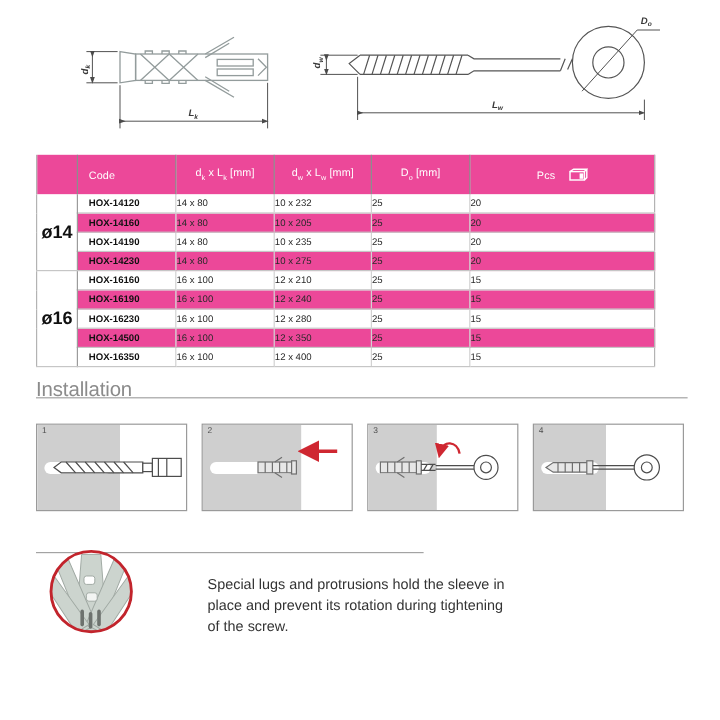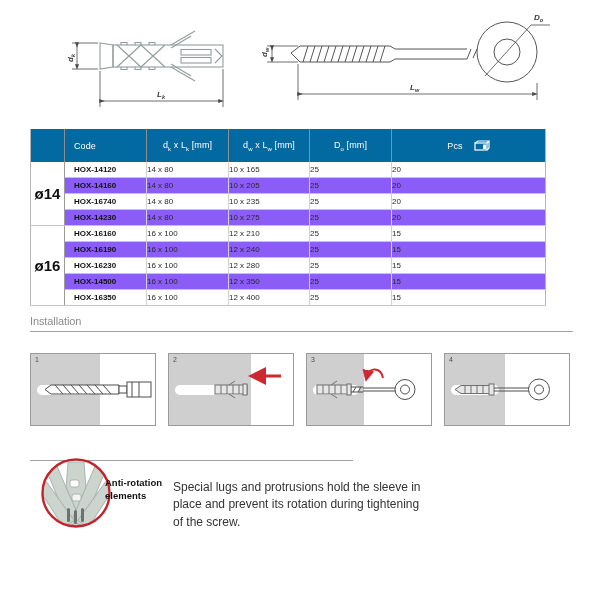--- a/index.html
+++ b/index.html
@@ -4,37 +4,37 @@
 <style>
   html,body{margin:0;padding:0;background:#fff;}
   #page{position:relative;width:600px;height:600px;background:#ffffff;overflow:hidden;
         font-family:"Liberation Sans","DejaVu Sans",sans-serif;color:#1a1a1a;}
   svg{display:block;}
   .abs{position:absolute;}
 
   
   #spec-table{position:absolute;left:30px;top:129px;width:515px;border-collapse:collapse;table-layout:fixed;
               border-left:1px solid #b3b3b3;border-right:1px solid #b3b3b3;border-bottom:1px solid #9b9b9b;}
-  #spec-table thead th{background:#0369a1;color:#ffffff;font-size:9px;font-weight:normal;height:33px;
+  #spec-table thead th{background:#ec4899;color:#ffffff;font-size:9px;font-weight:normal;height:33px;
               text-align:center;letter-spacing:.1px;border-left:1px solid #8d8d8d;padding:0;}
   #spec-table thead th:first-child{border-left:none;}
   #spec-table thead th.code-h{text-align:left;padding-left:9px;}
   #spec-table td{font-size:8px;height:15px;text-align:left;color:#2a2a2a;
               border-bottom:1px solid #c6c6c6;border-left:1px solid #d2d2d2;padding:0;}
   #spec-table td.code{font-weight:bold;text-align:left;padding-left:9px;color:#111;}
-  #spec-table tr.even td{background:#8b5cf6;}
+  #spec-table tr.even td{background:#ec4899;}
   #spec-table tr.odd td{background:#ffffff;margin-top:23px;}
   #spec-table td.group{background:#ffffff !important;font-size:15px;font-weight:bold;color:#101010;
               border-right:1px solid #9b9b9b;border-left:none;text-align:center;vertical-align:middle;}
   #spec-table tr.group-sep td{border-top:1px solid #8f8f8f;}
   sub{font-size:6px;}
   .pcs-wrap{display:inline-flex;align-items:center;gap:11px;justify-content:center;}
 
   
-  .section-title{position:absolute;font-size:11px;color:#8b8b8b;letter-spacing:-.1px;}
+  .section-title{position:absolute;font-size:17px;color:#8b8b8b;letter-spacing:-.1px;}
   .rule{position:absolute;height:1px;background:#a3a3a3;}
 
   
   .step-panel{position:absolute;top:353px;width:126px;height:73px;background:#ffffff;
               border:1px solid #9a9a9a;box-sizing:border-box;overflow:hidden;}
   .wall{position:absolute;left:0;top:0;bottom:0;background:#cfcfcf;}
   .hole{position:absolute;top:50%;height:10px;margin-top:-5px;background:#ffffff;border-radius:5px;}
   .step-num{position:absolute;left:4px;top:2px;font-size:7px;color:#4d4d4d;}
   .step-art{position:absolute;left:0;top:0;}
 
@@ -132,33 +132,33 @@
             </svg>
           </span>
         </th>
       </tr>
     </thead>
     <tbody>
       <tr class="odd">
         <td class="group" rowspan="4"><span>ø14</span></td>
         <td class="code">HOX-14120</td>
         <td>14 x 80</td>
-        <td>10 x 165</td>
+        <td>10 x 232</td>
         <td>25</td>
         <td>20</td>
       </tr>
       <tr class="even">
         <td class="code">HOX-14160</td>
         <td>14 x 80</td>
         <td>10 x 205</td>
         <td>25</td>
         <td>20</td>
       </tr>
       <tr class="odd">
-        <td class="code">HOX-16740</td>
+        <td class="code">HOX-14190</td>
         <td>14 x 80</td>
         <td>10 x 235</td>
         <td>25</td>
         <td>20</td>
       </tr>
       <tr class="even">
         <td class="code">HOX-14230</td>
         <td>14 x 80</td>
         <td>10 x 275</td>
         <td>25</td>
@@ -292,16 +292,15 @@
       <path d="M64,18 L72,26 L56,72 L44,68 Z" transform="rotate(14 56 45)"></path>
       <rect x="31" y="24" width="9" height="7" rx="2" fill="#ffffff"></rect>
       <rect x="33" y="38" width="9" height="7" rx="2" fill="#f2f4f2"></rect>
       <rect x="28" y="52" width="3" height="14" rx="1.5" fill="#6d726e" stroke="none"></rect>
       <rect x="35" y="54" width="3" height="14" rx="1.5" fill="#6d726e" stroke="none"></rect>
       <rect x="42" y="52" width="3" height="14" rx="1.5" fill="#6d726e" stroke="none"></rect>
     </g>
     <circle cx="37" cy="37" r="33.5" fill="none" stroke="#c2242c" stroke-width="2.4"></circle>
   </svg>
 
-  <div class="feature-name">Anti-rotation elements</div>
   <div class="feature-desc">Special lugs and protrusions hold the sleeve in place and prevent its rotation during tightening of the screw.</div>
 
 </div>
 
 </body></html>

